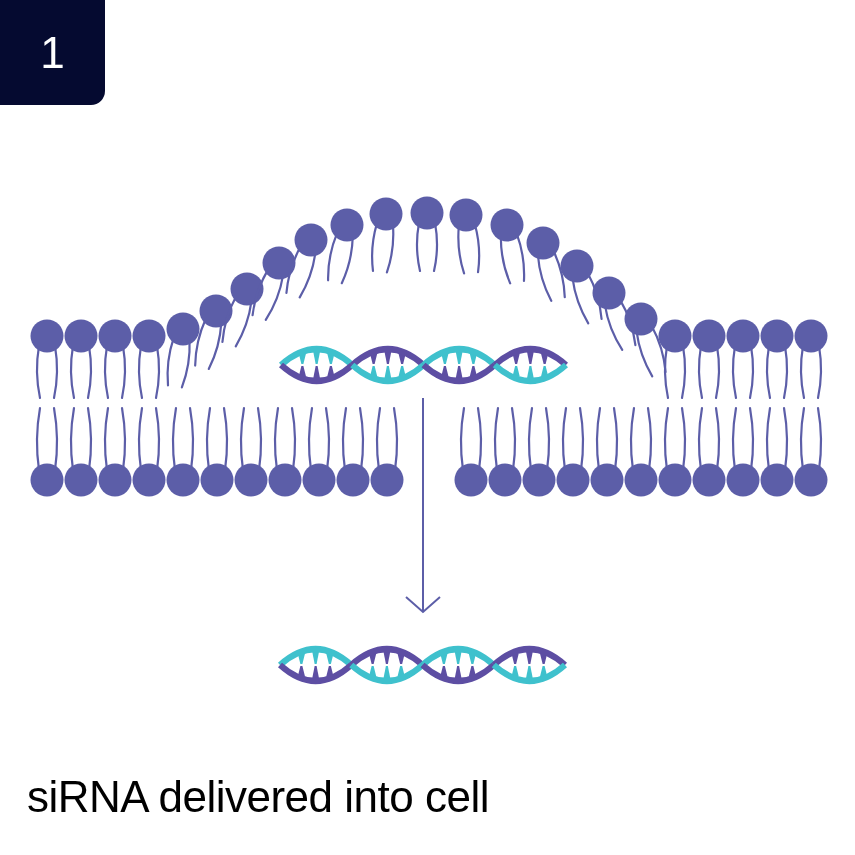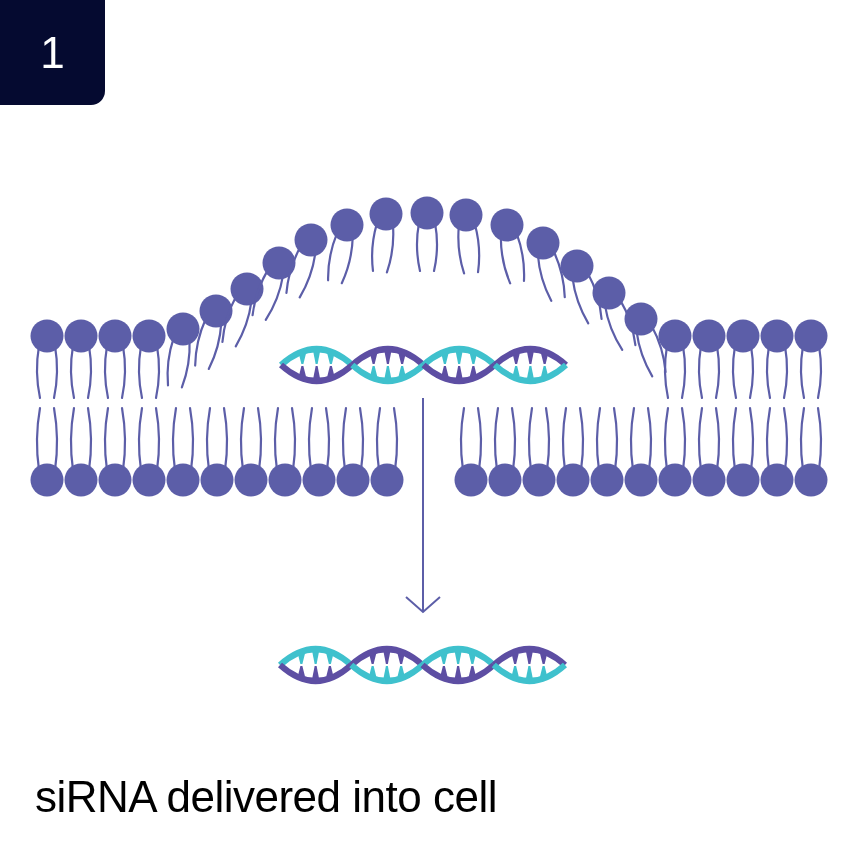--- a/index.html
+++ b/index.html
@@ -8,21 +8,21 @@
       position: absolute; left: 0; top: 0; width: 105px; height: 105px;
       background: #050a30; border-bottom-right-radius: 14px;
       display: flex; align-items: center; justify-content: center;
     }
     .badge span {
       color: #ffffff; font-family: "Liberation Sans", sans-serif;
       font-size: 44px; font-weight: 400;
     }
     svg.scene { position: absolute; left: 0; top: 0; }
     .caption {
-      position: absolute; left: 35px; top: 772px;
+      position: absolute; left: 27px; top: 772px;
       font-family: "Liberation Sans", sans-serif; font-size: 44px;
       color: #000000; letter-spacing: -0.5px; white-space: nowrap;
     }
   </style>
 </head>
 <body>
 
 <div class="badge">
   <span>1</span>
 </div>

